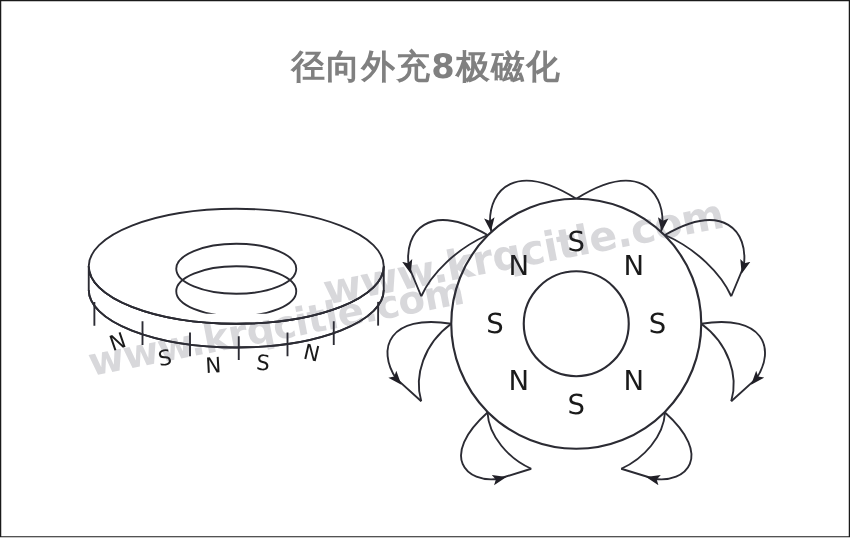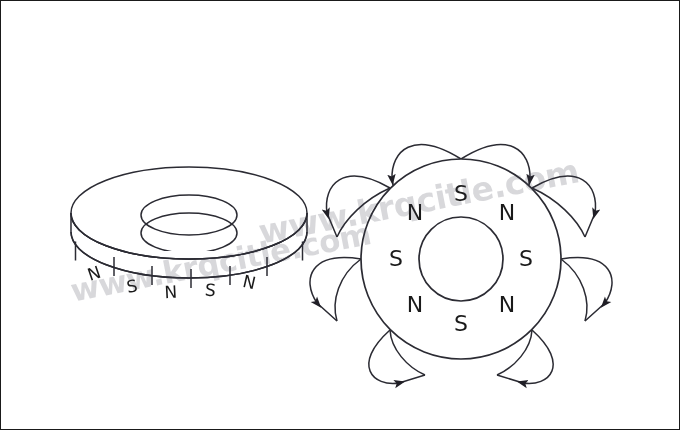--- a/index.html
+++ b/index.html
@@ -59,20 +59,21 @@
     left: 70px;
     top: 272px;
     font-size: 31px;
   }
 </style>
 </head>
 <body>
 
 <div id="page">
 
+  <div id="title">径向外充8极磁化</div>
 
   <svg id="figure" viewBox="0 0 680 430" width="680" height="430" xmlns="http://www.w3.org/2000/svg">
 
     <defs>
       <marker id="ah" markerWidth="9" markerHeight="9" refX="3.2" refY="3.2" orient="auto" markerUnits="strokeWidth">
         <path d="M0,0.4 L7.4,3.2 L0,6.0 L1.6,3.2 Z" fill="#201f26"></path>
       </marker>
       <clipPath id="boreClip">
         <rect x="130" y="190" width="120" height="60"></rect>
       </clipPath>

